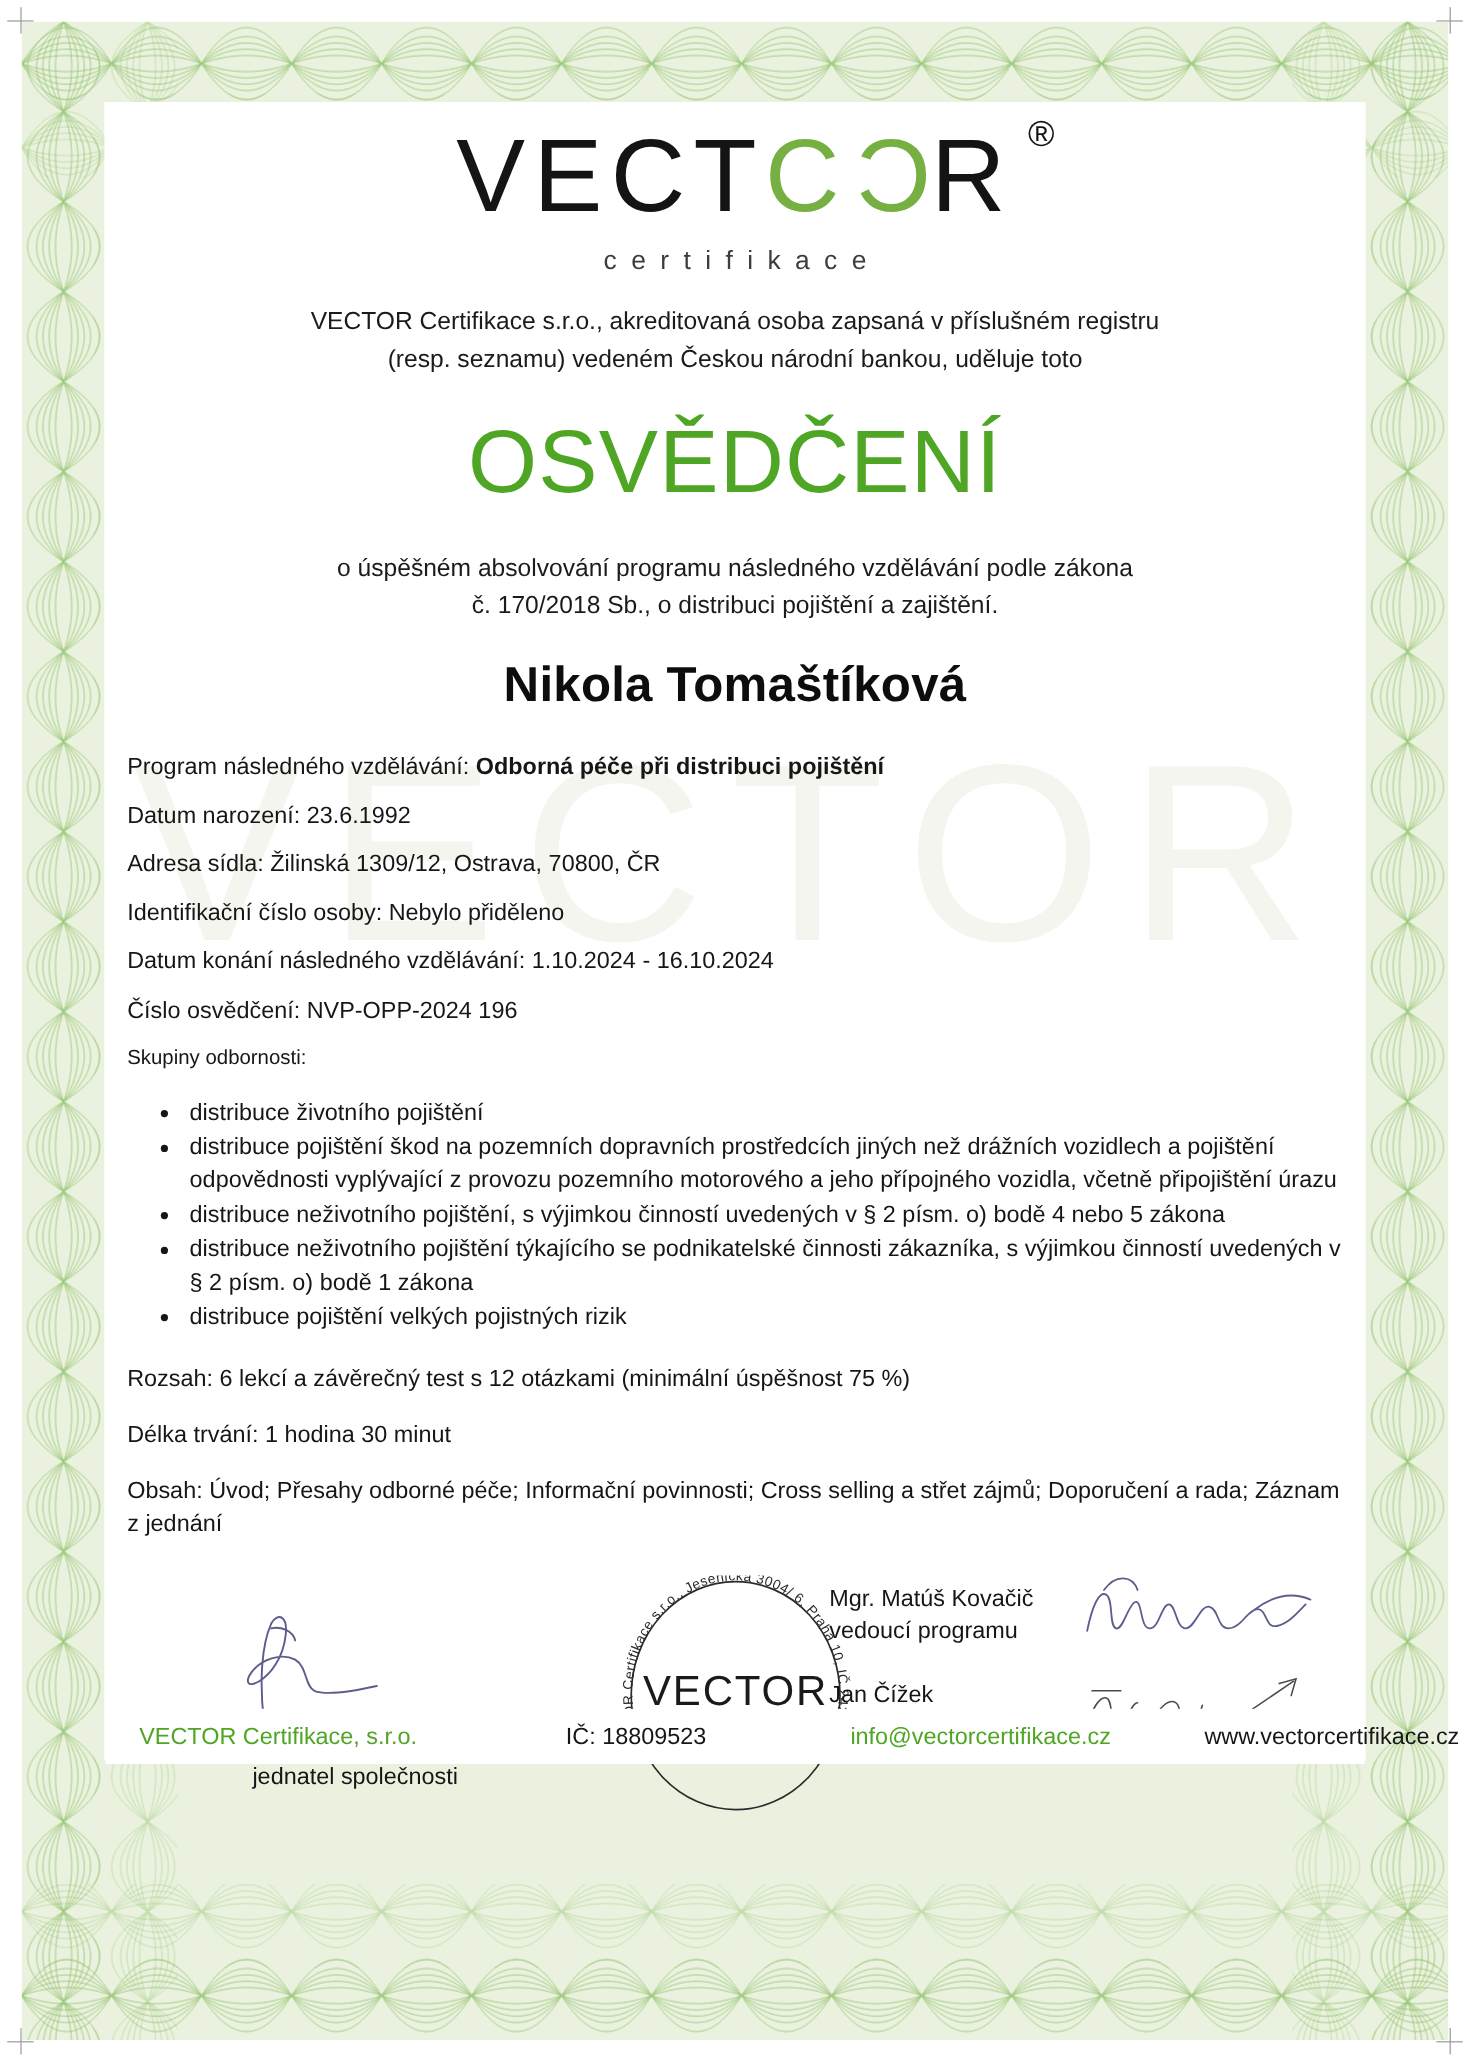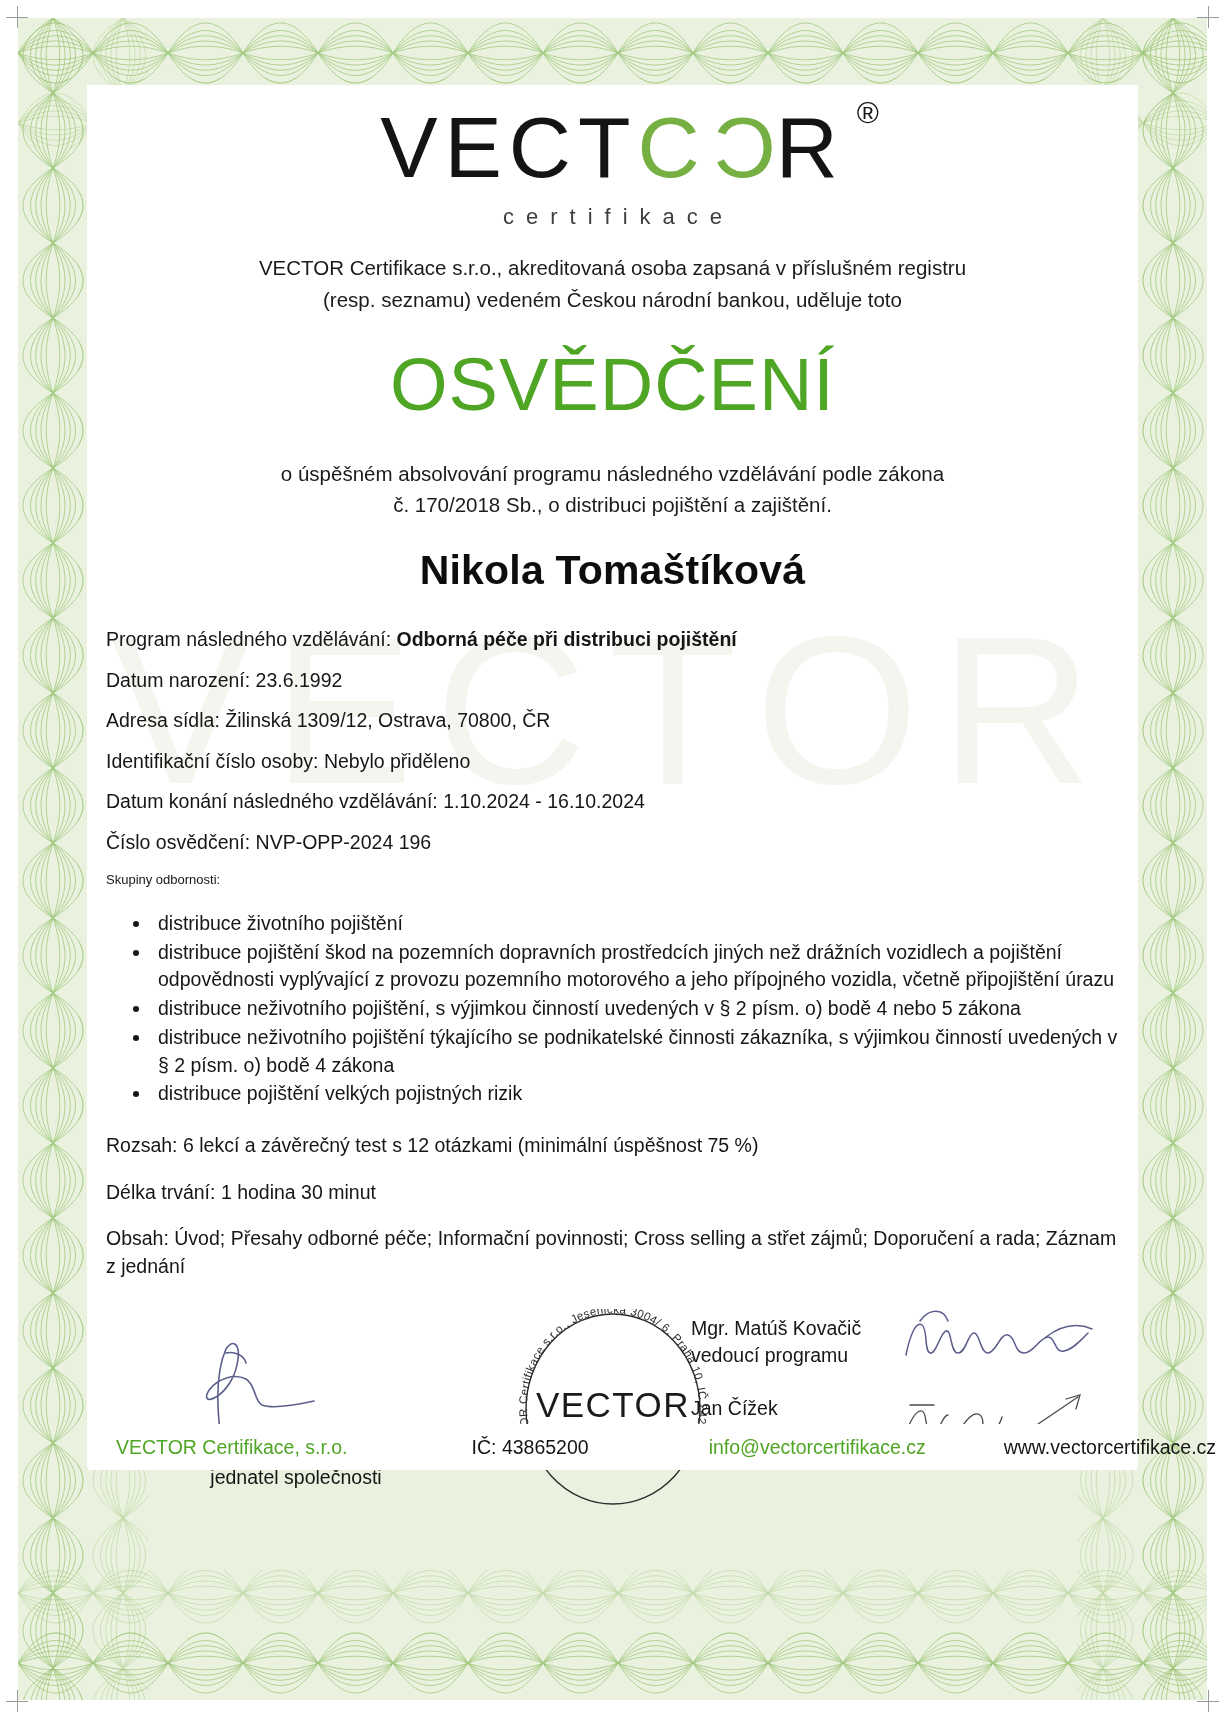--- a/index.html
+++ b/index.html
@@ -166,21 +166,21 @@
     font-size: 19.5px;
     line-height: 1;
     color: #161616;
   }
   .details .row {
     margin-bottom: 21px;
   }
   .details .row b { font-weight: bold; }
 
   .groups-label {
-    font-size: 13px;
+    font-size: 17px;
     color: #161616;
     margin-bottom: 24px;
   }
 
   ul.groups {
     margin: 10px 0 0 0;
     padding-left: 46px;
     font-size: 19.5px;
     line-height: 1.42;
     color: #161616;
@@ -391,21 +391,21 @@
           <span>Číslo osvědčení:</span>
           <span>NVP-OPP-2024 196</span>
         </div>
         <div class="groups-label">Skupiny odbornosti:</div>
       </div>
 
       <ul class="groups">
         <li>distribuce životního pojištění</li>
         <li>distribuce pojištění škod na pozemních dopravních prostředcích jiných než drážních vozidlech a pojištění odpovědnosti vyplývající z provozu pozemního motorového a jeho přípojného vozidla, včetně připojištění úrazu</li>
         <li>distribuce neživotního pojištění, s výjimkou činností uvedených v § 2 písm. o) bodě 4 nebo 5 zákona</li>
-        <li>distribuce neživotního pojištění týkajícího se podnikatelské činnosti zákazníka, s výjimkou činností uvedených v § 2 písm. o) bodě 4 zákona</li>
+        <li>distribuce neživotního pojištění týkajícího se podnikatelské činnosti zákazníka, s výjimkou činností uvedených v § 2 písm. o) bodě 1 zákona</li>
         <li>distribuce pojištění velkých pojistných rizik</li>
       </ul>
 
       <div class="tail">
         <div class="row">Rozsah: 6 lekcí a závěrečný test s 12 otázkami (minimální úspěšnost 75 %)</div>
         <div class="row">Délka trvání: 1 hodina 30 minut</div>
         <div class="row">Obsah: Úvod; Přesahy odborné péče; Informační povinnosti; Cross selling a střet zájmů; Doporučení a rada; Záznam z jednání</div>
       </div>
 
       <div class="sig-area">
@@ -473,18 +473,18 @@
 
         </div>
 
       </div>
 
     </div>
   </div>
 
   <div class="footer">
     <span class="f-item f-company">VECTOR Certifikace, s.r.o.</span>
-    <span class="f-item f-ico">IČ: 43865200</span>
+    <span class="f-item f-ico">IČ: 18809523</span>
     <span class="f-item f-mail">info@vectorcertifikace.cz</span>
     <span class="f-item f-web">www.vectorcertifikace.cz</span>
   </div>
 
 </div>
 
 </body></html>

